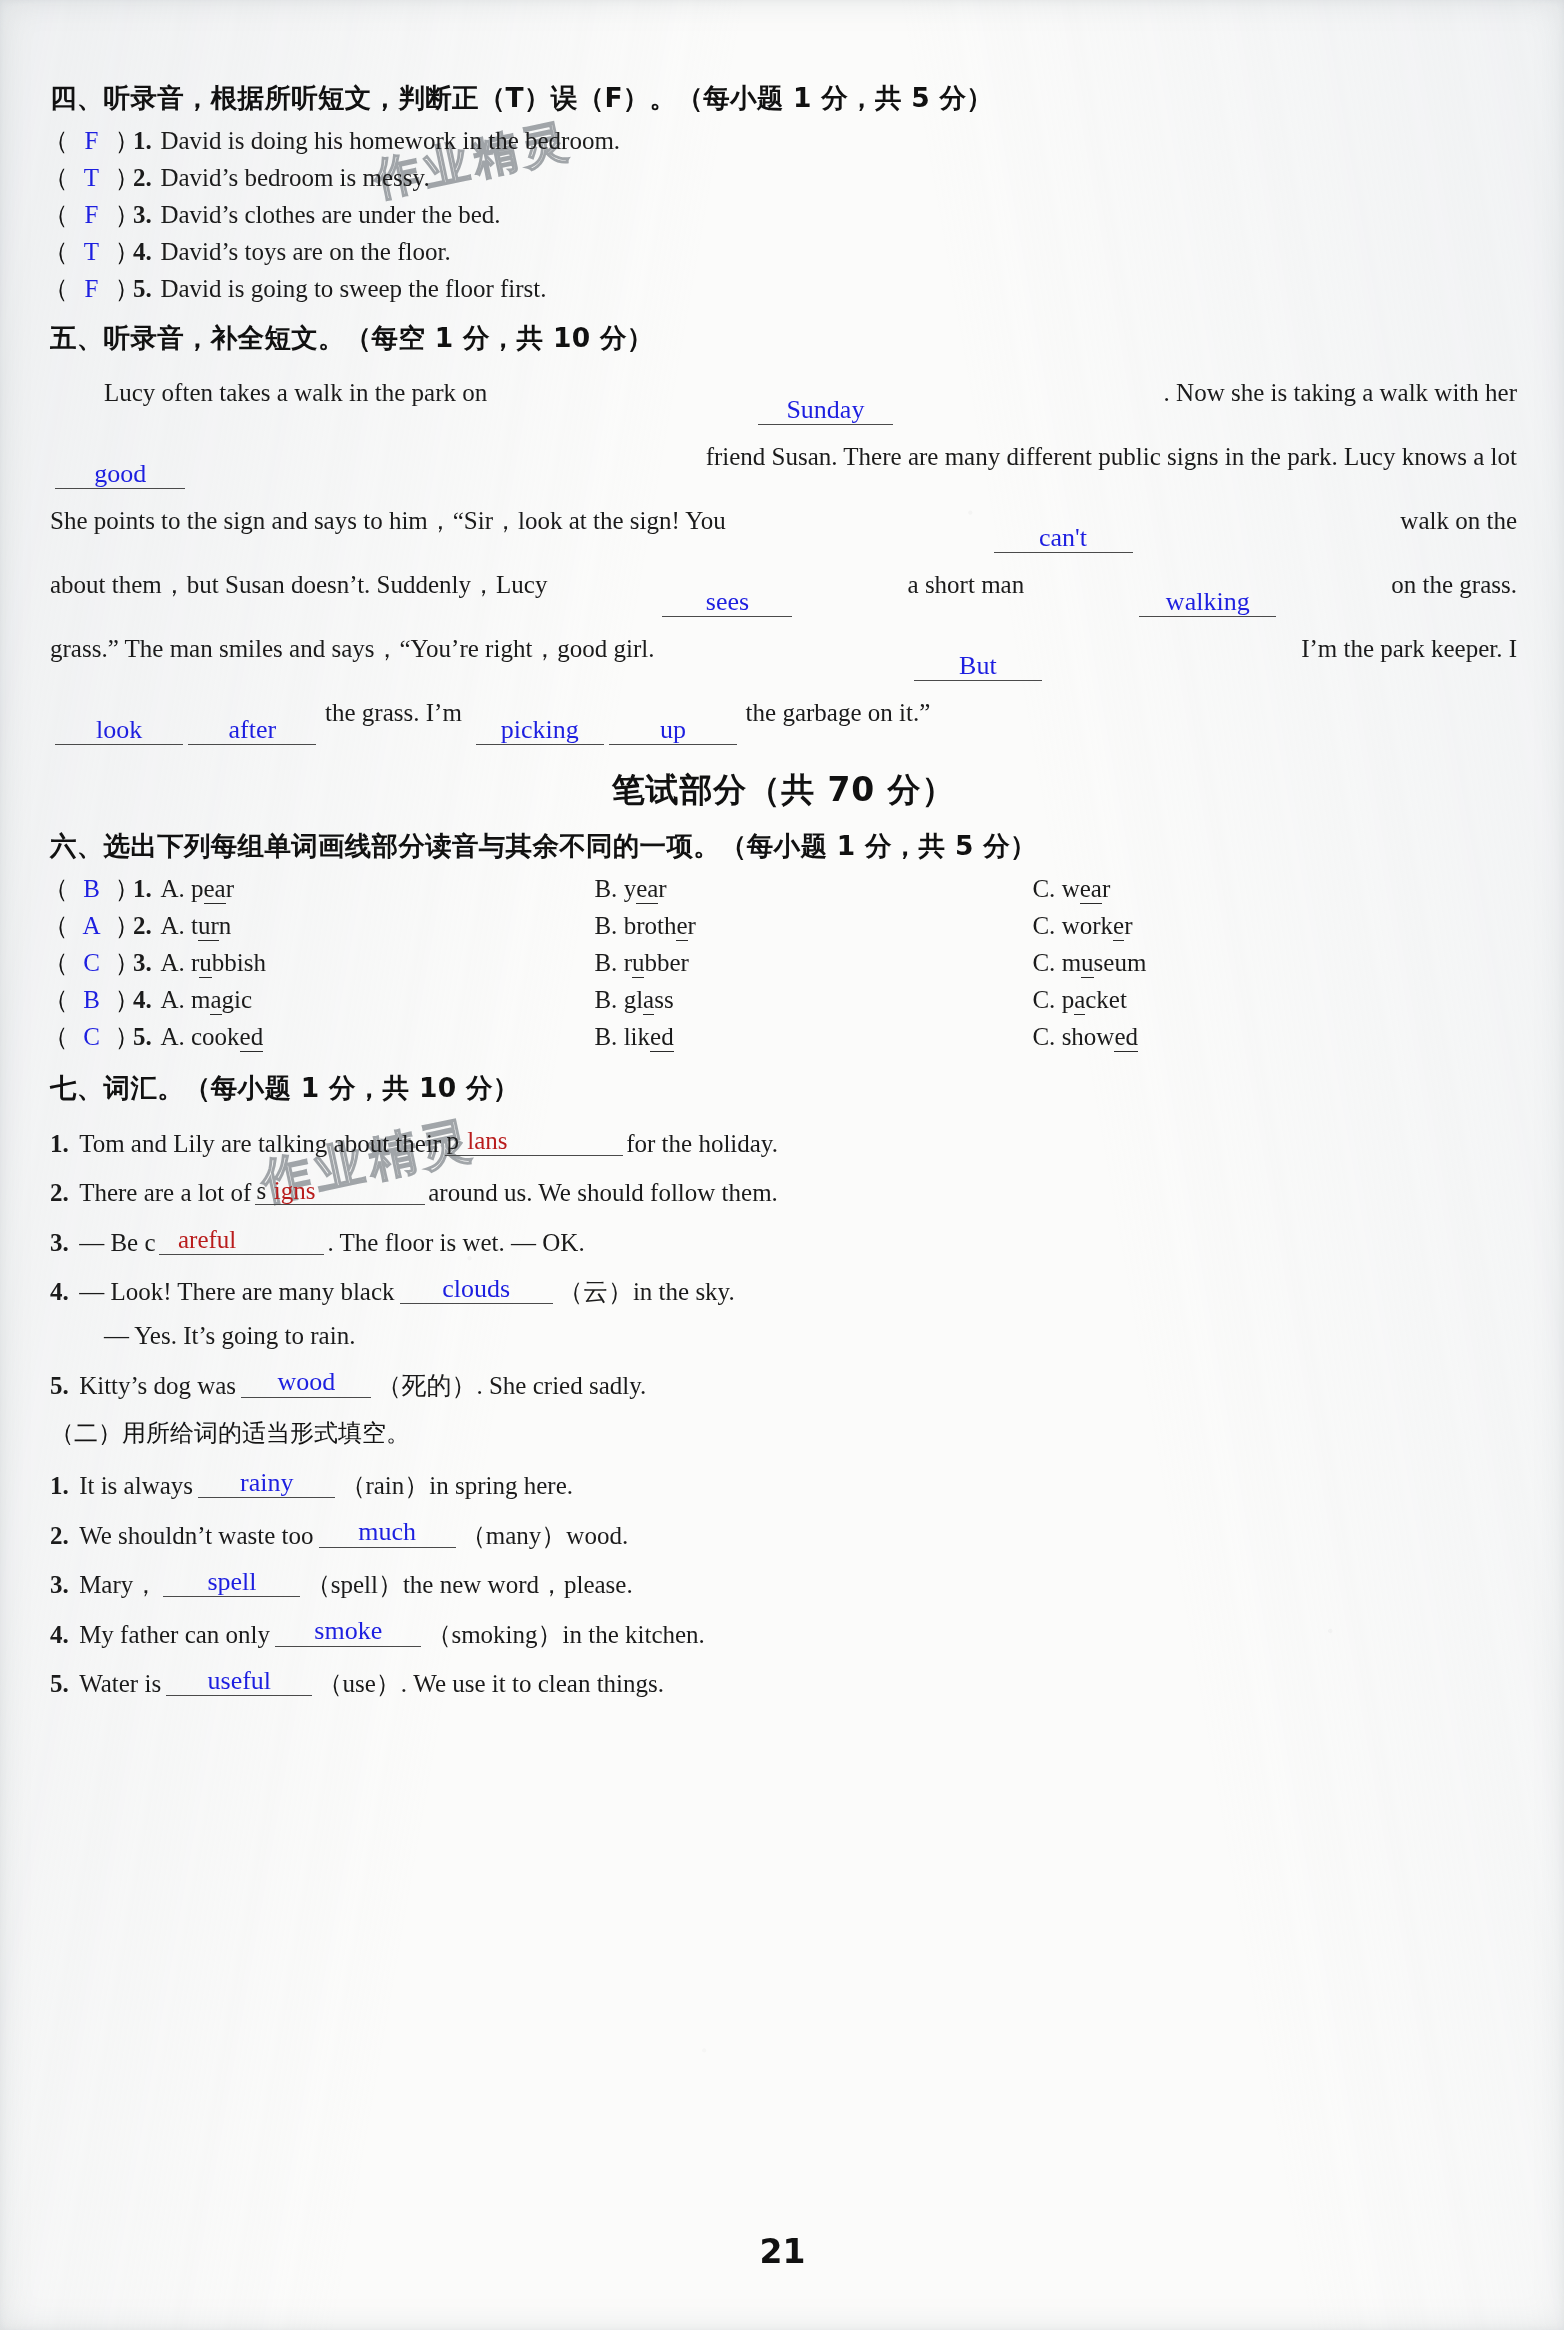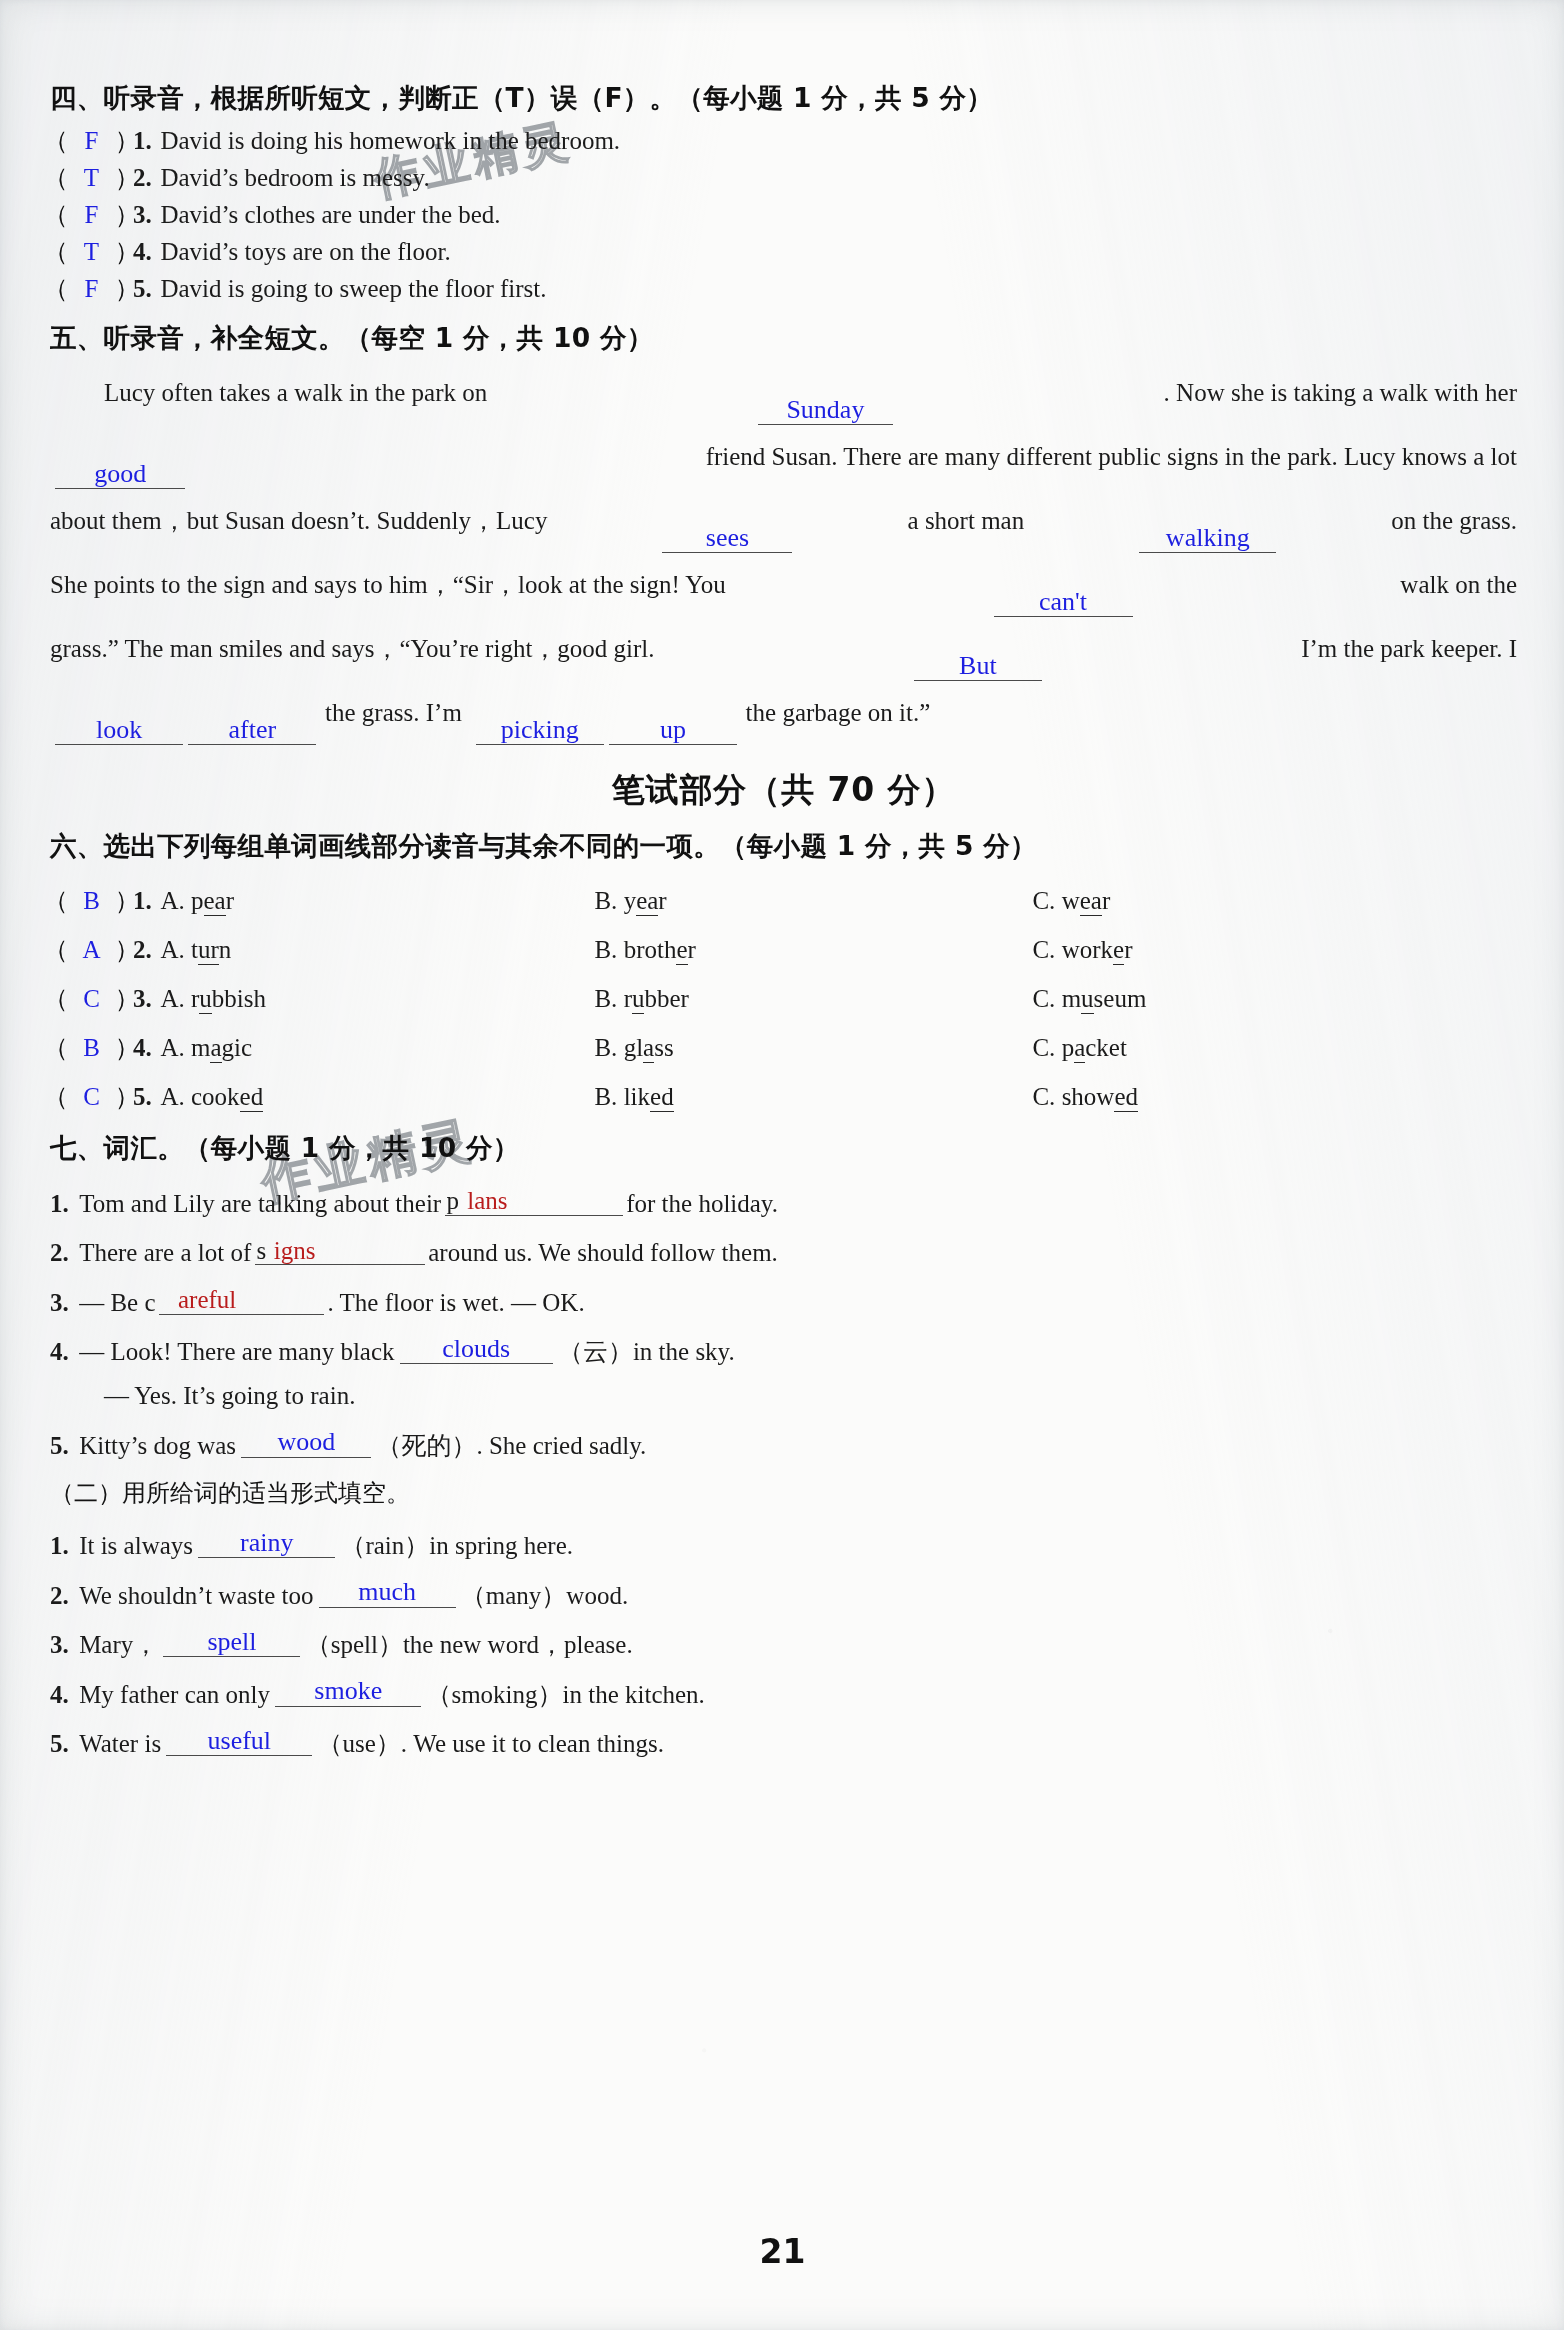--- a/index.html
+++ b/index.html
@@ -103,21 +103,21 @@
     flex: 0 0 auto;
   }
   .qtext { flex: 1 1 auto; }
 
   
   .ch-row .opt {
     white-space: nowrap;
   }
   .ch-row .optA { flex: 0 0 434px; }
   .ch-row .optB { flex: 0 0 438px; }
-  .ch-row .optC { flex: 0 0 auto; margin-top: 12px; }
+  .ch-row .optC { flex: 0 0 auto; }
   .uline { border-bottom: 1.7px solid #2a2a2a; padding-bottom: 0.9px; }
 
   
   .passage {
     font-size: 25px;
     line-height: 64px;
     text-align: justify;
     margin-top: 5.2px;
   }
   .passage .indent { display: inline-block; width: 54px; }
@@ -313,36 +313,36 @@
           </span>
         <span>. Now she is taking a walk with her</span>
       </div>
       <div class="pline">
         <span class="blank w-good">
             <span class="fill">good</span>
           </span>
         <span>friend Susan. There are many different public signs in the park. Lucy knows a lot</span>
       </div>
       <div class="pline">
+        <span>She points to the sign and says to him，“Sir，look at the sign! You</span>
+        <span class="blank w-cant">
+            <span class="fill">can't</span>
+          </span>
+        <span>walk on the</span>
+      </div>
+      <div class="pline">
         <span>about them，but Susan doesn’t. Suddenly，Lucy</span>
         <span class="blank w-sees">
             <span class="fill">sees</span>
           </span>
         <span>a short man</span>
         <span class="blank w-walking">
             <span class="fill">walking</span>
           </span>
         <span>on the grass.</span>
-      </div>
-      <div class="pline">
-        <span>She points to the sign and says to him，“Sir，look at the sign! You</span>
-        <span class="blank w-cant">
-            <span class="fill">can't</span>
-          </span>
-        <span>walk on the</span>
       </div>
       <div class="pline">
         <span>grass.” The man smiles and says，“You’re right，good girl.</span>
         <span class="blank w-but">
             <span class="fill">But</span>
           </span>
         <span>I’m the park keeper.  I</span>
       </div>
       <div class="pline last">
         <span class="blank w-look">

